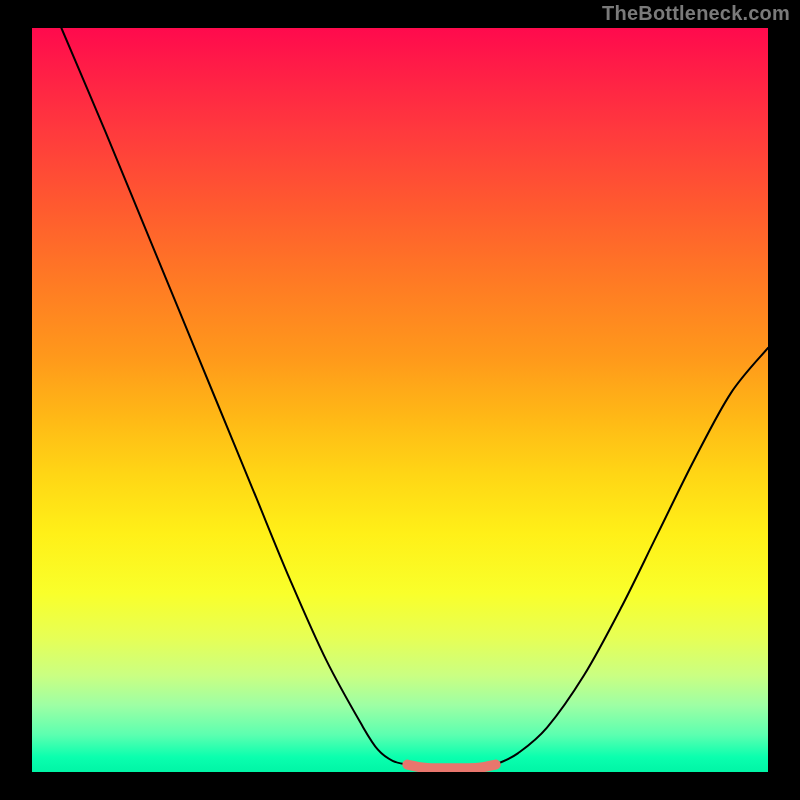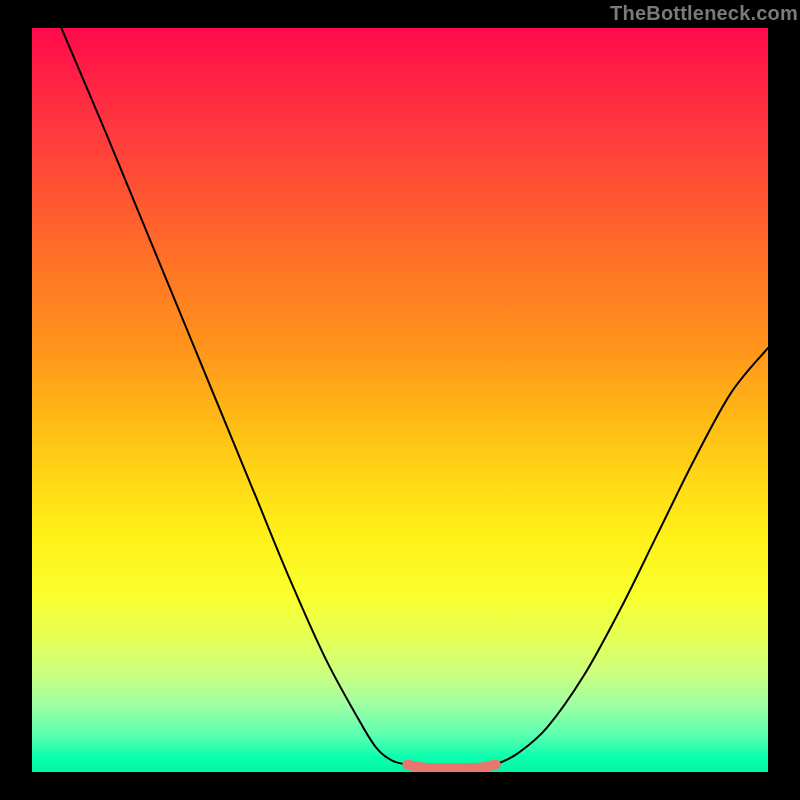--- a/index.html
+++ b/index.html
@@ -13,21 +13,21 @@
   }
   .frame {
     position: relative;
     width: 800px;
     height: 800px;
     background: #000;
   }
   .watermark {
     position: absolute;
     top: 2px;
-    right: 2px;
+    right: 10px;
     color: #7a7a7a;
     font-size: 20px;
     font-weight: 600;
     letter-spacing: 0.2px;
     z-index: 10;
   }
   .plot-area {
     position: absolute;
     left: 32px;
     top: 28px;

